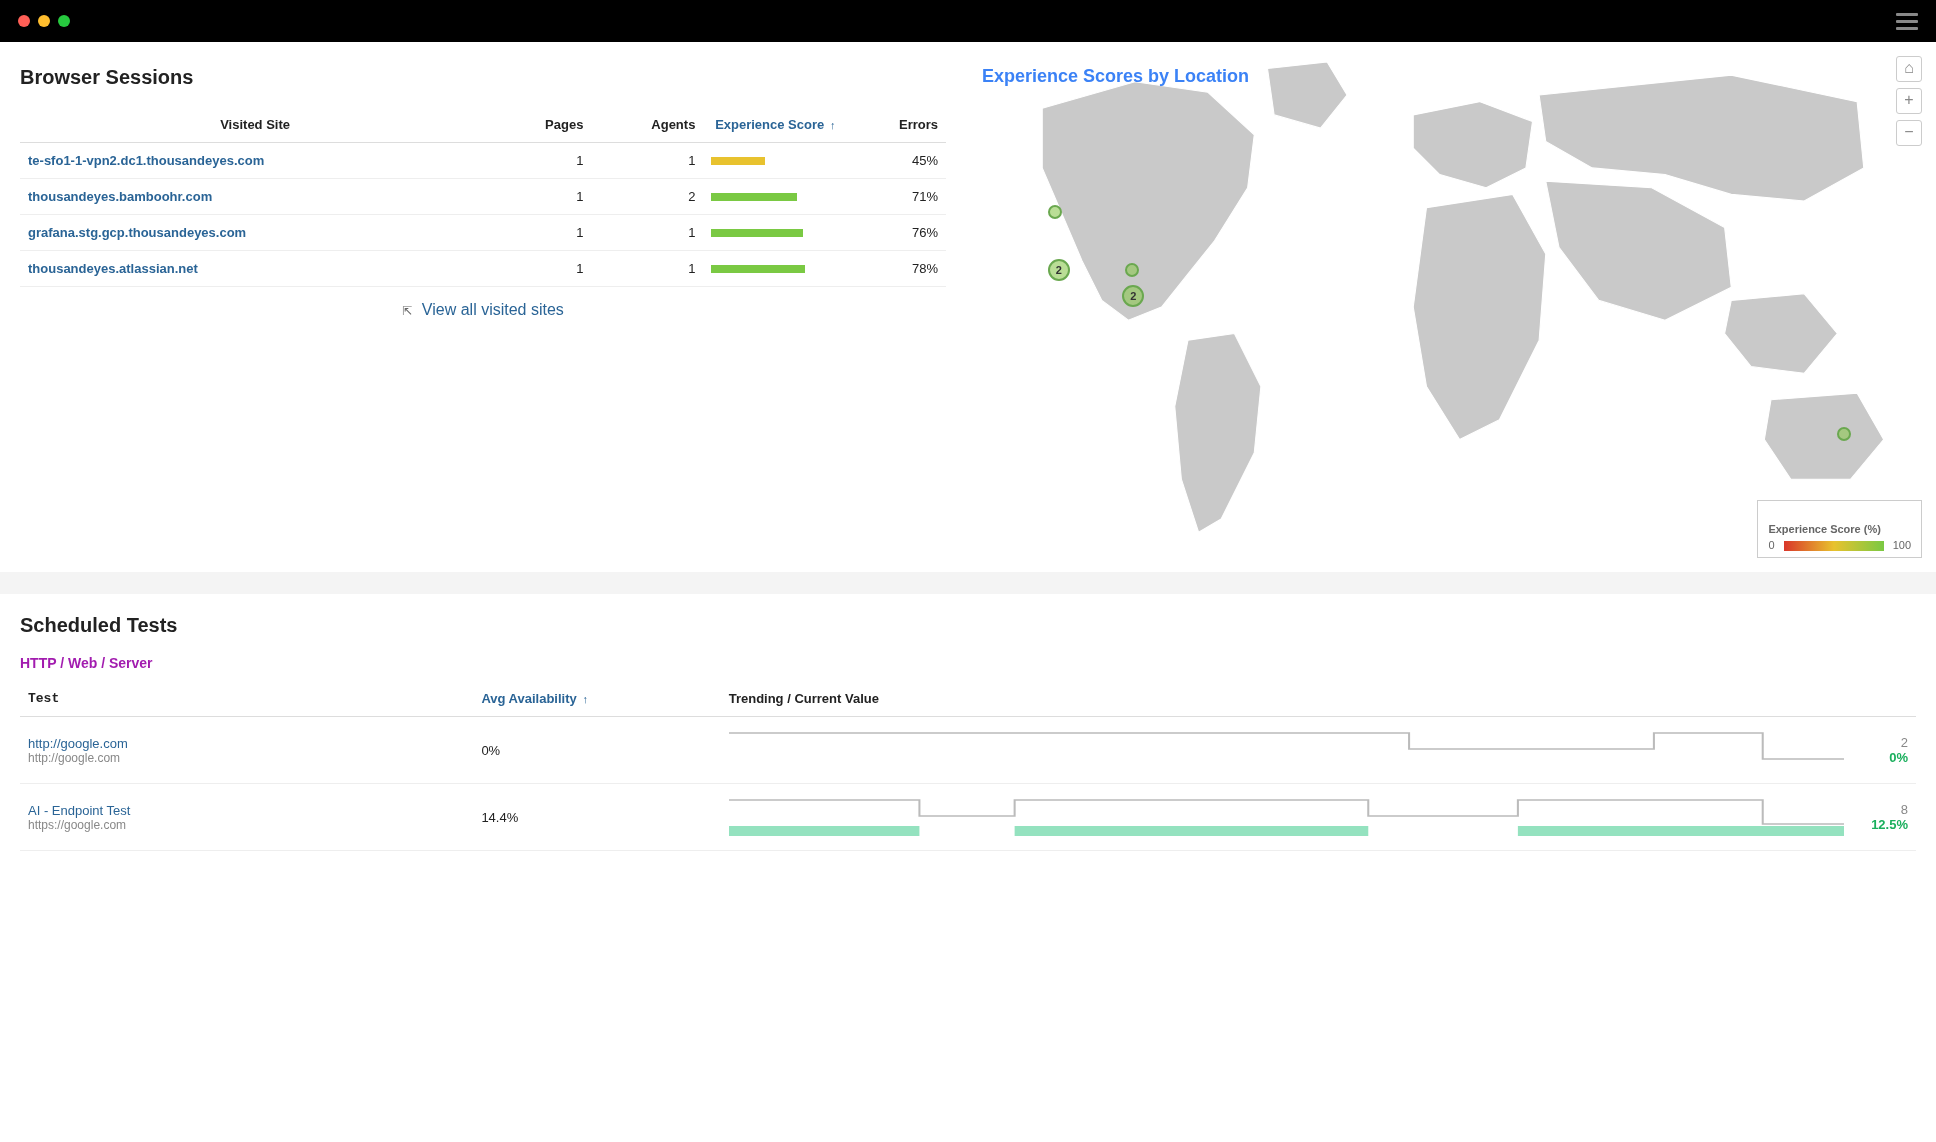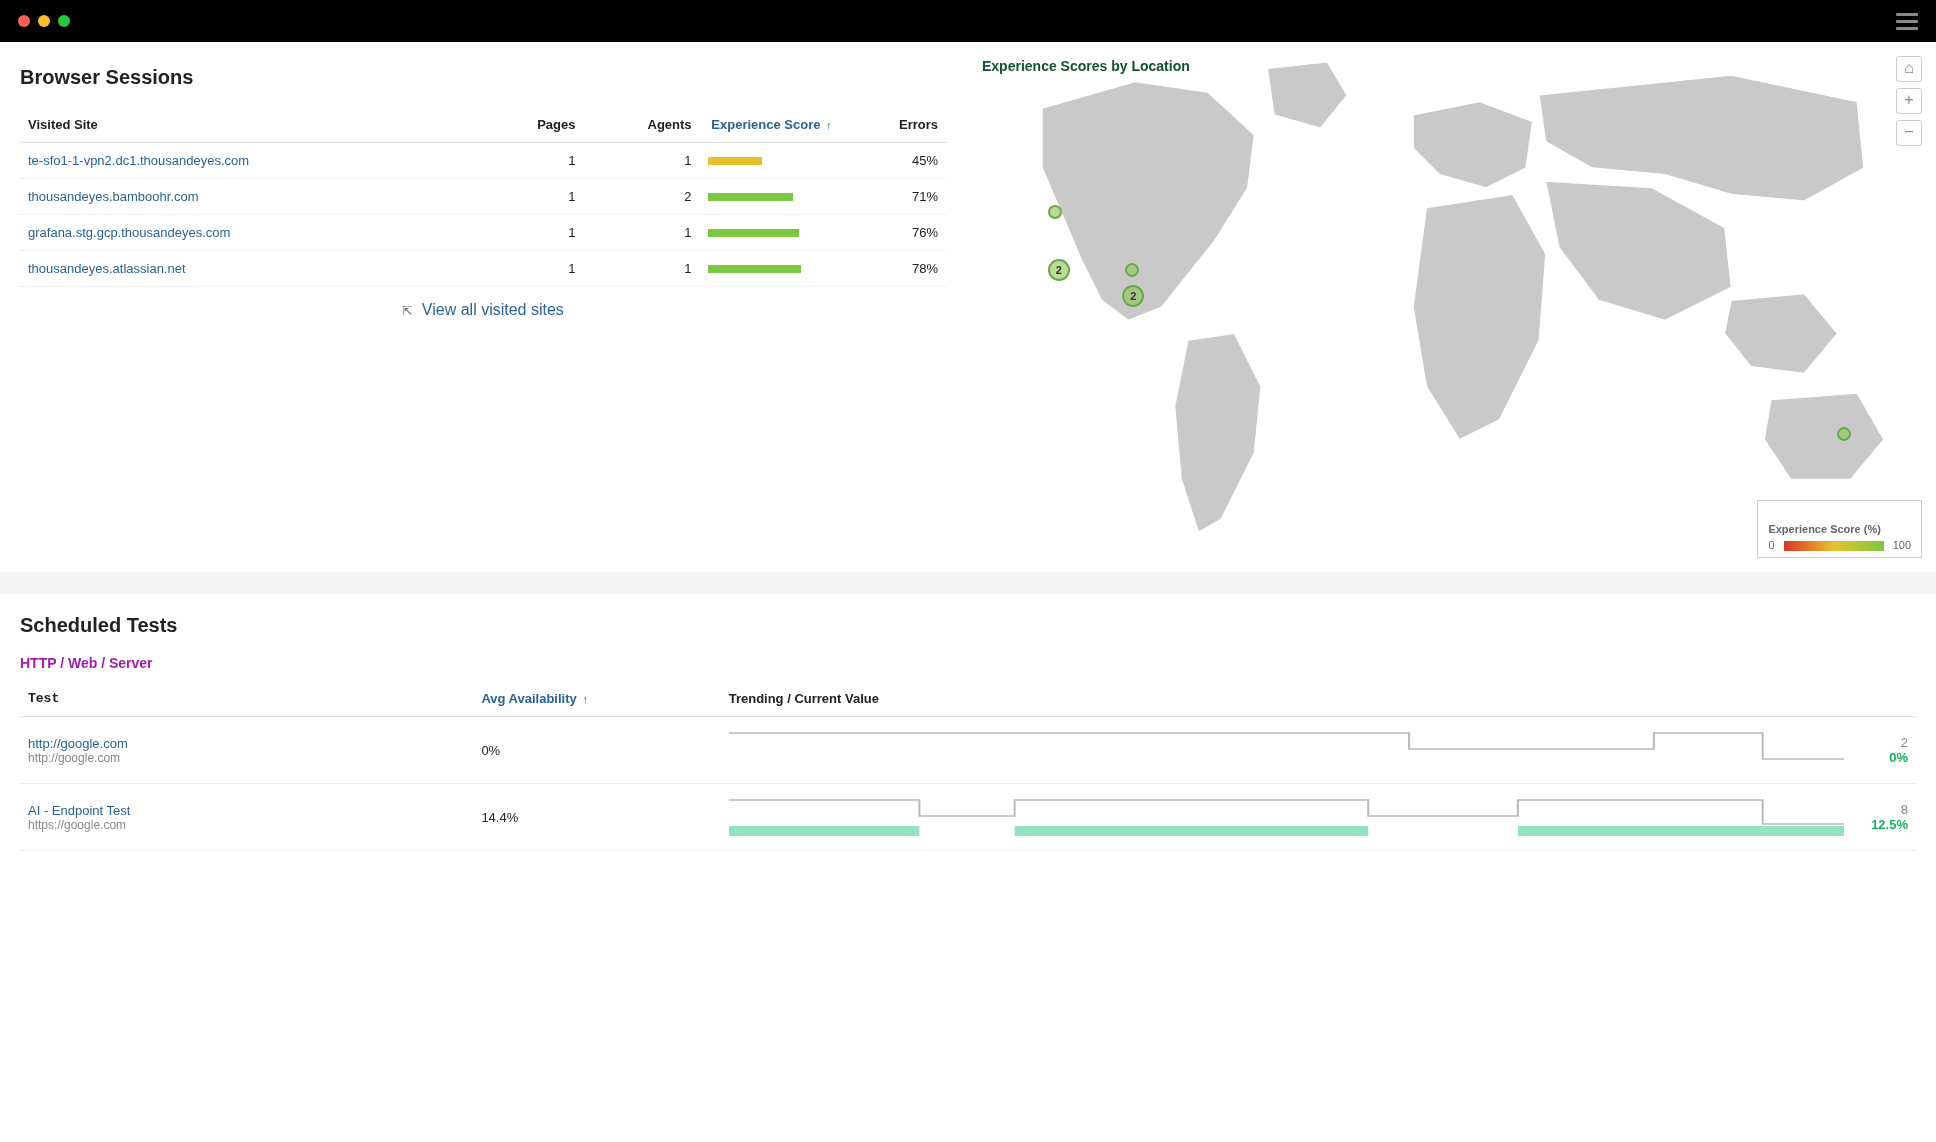--- a/index.html
+++ b/index.html
@@ -42,48 +42,48 @@
   .exp-bar-fill { height: 100%; background: #7ac943; }
   .errors-row { display:flex; align-items:center; gap:8px;}
   .error-dot { width: 14px; height: 14px; border-radius:50%; background:#b40000; display:inline-block;}
 
   table.sites {
     width: 100%;
     border-collapse: collapse;
     margin-top: 10px;
   }
   table.sites th {
-    text-align: left;
+    text-align: center;
     font-size: 13px;
     font-weight: 700;
     padding: 10px 8px;
     border-bottom: 1px solid #ddd;
   }
   table.sites th.num, table.sites td.num { text-align: right; }
   table.sites th.sorted { color: #2a6496; }
   table.sites td {
     padding: 10px 8px;
     border-bottom: 1px solid #eee;
     font-size: 13px;
     vertical-align: middle;
   }
-  table.sites td a { color: #2a6496; text-decoration: none; }
+  table.sites td a { color: #2a6496; text-decoration: none; font-weight: bold; }
   .score-bar-cell { width: 140px; }
   .score-bar { width: 120px; height: 8px; background: transparent; position: relative; }
   .score-bar .fill { height: 100%; }
   .score-yellow { background: #e8c22e; }
   .score-green  { background: #7ac943; }
 
   .view-all { text-align: center; padding: 14px 0; }
   .view-all a { color: #2a6496; text-decoration: none; font-size: 16px; }
   .view-all .ext-icon { color: #666; margin-right: 6px; font-size: 12px;}
 
   
   .map-wrap { position: relative; width: 100%; height: 530px; overflow:hidden;}
-  .map-title { position: absolute; top: 16px; left: 12px; font-size: 14px; font-weight:700; color:#14532d; z-index:3;}
+  .map-title { position: absolute; top: 24px; left: 12px; font-size: 18px; font-weight:700; color:#3b82f6; z-index:3;}
   .world-svg { position:absolute; top:0; left:0; width:100%; height:100%; }
   .map-controls { position:absolute; top:14px; right:14px; display:flex; flex-direction:column; gap:6px; z-index:3;}
   .map-btn { width:26px; height:26px; border:1px solid #ccc; background:#fff; font-size:16px; line-height:22px; text-align:center; color:#888; cursor:pointer; border-radius:3px;}
   .marker { position:absolute; border-radius:50%; border:2px solid #6aa84f; background: rgba(140,200,80,0.6); transform: translate(-50%,-50%); font-size:11px; font-weight:700; color:#333; display:flex; align-items:center; justify-content:center; z-index:2;}
   .legend { position:absolute; bottom:14px; right:14px; background:#fff; border:1px solid #ccc; padding:6px 10px; font-size:11px; color:#666; z-index:3;}
   .legend-title { font-weight:700; margin-bottom:4px;margin-top:16px;}
   .legend-bar { width:100px; height:10px; background: linear-gradient(90deg,#d9362a,#e8c22e,#7ac943); display:inline-block; vertical-align:middle; margin:0 6px;}
 
   .divider { height: 22px; background: #f4f4f4; }
 

